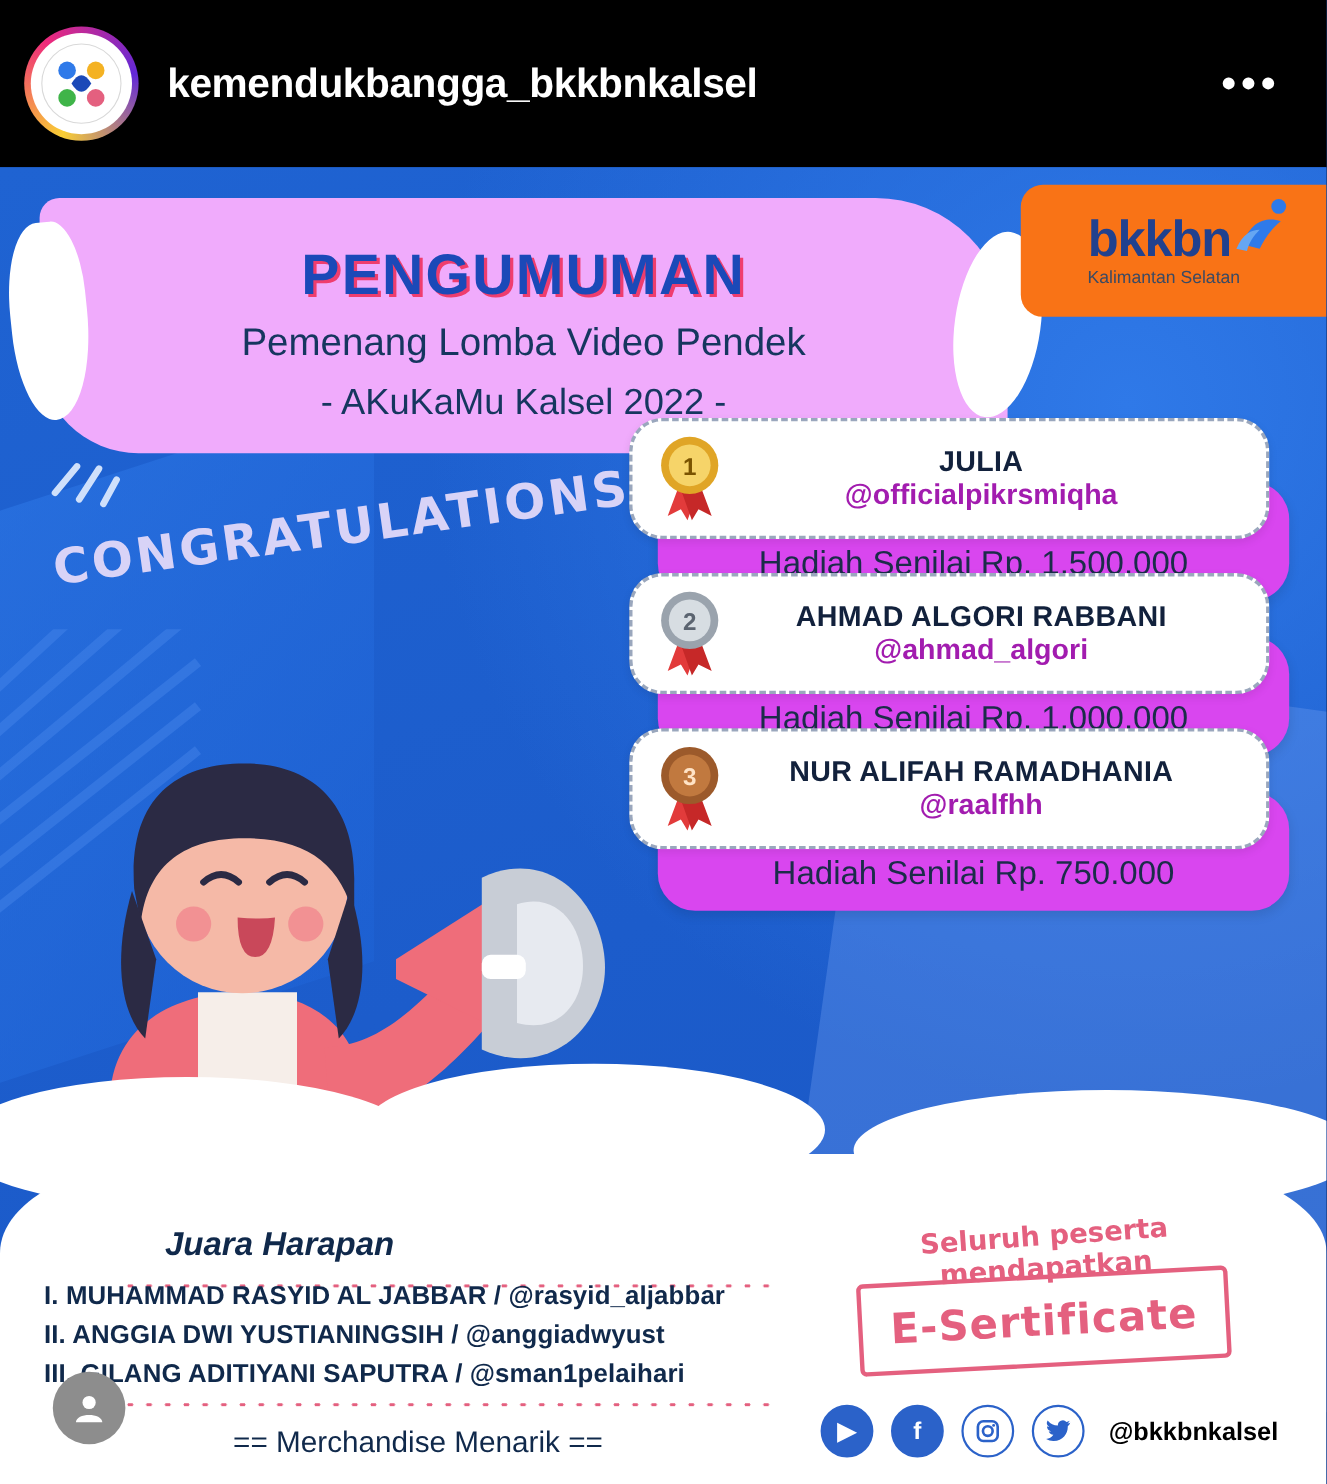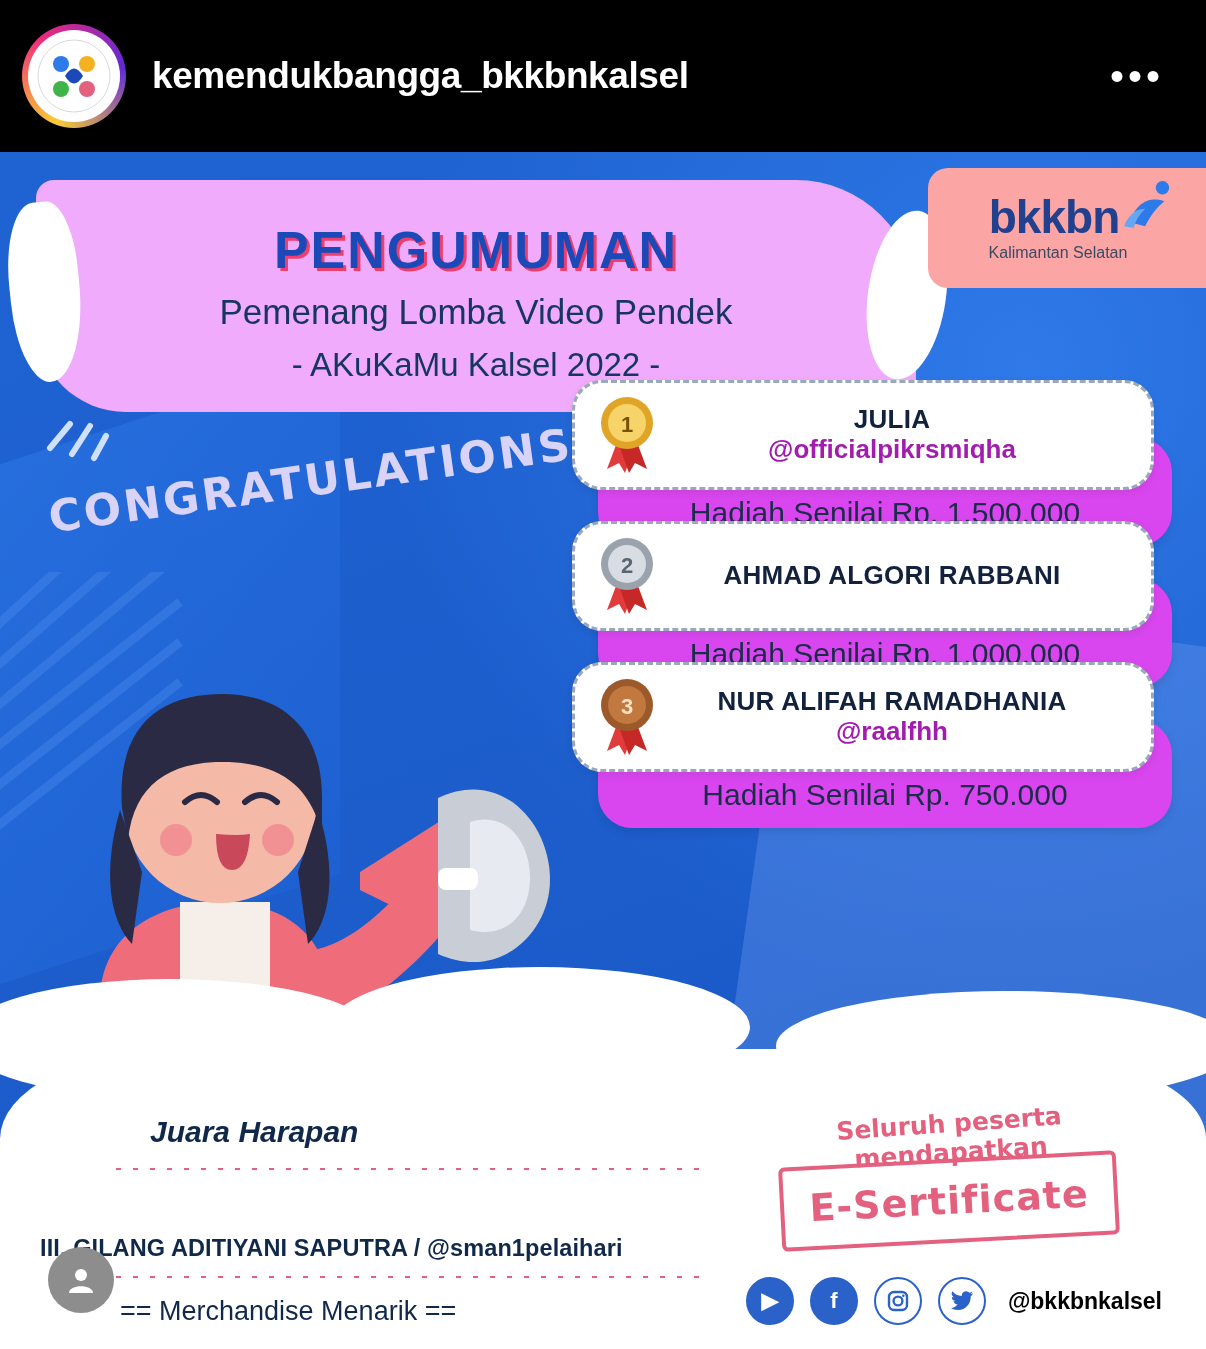--- a/index.html
+++ b/index.html
@@ -83,21 +83,21 @@
     font-size:35px;color:#16365f;font-weight:400;
   }
   .ttl3{
     position:absolute;left:0;right:0;top:166px;text-align:center;
     font-size:33px;color:#16365f;font-weight:400;
   }
 
   
   .logo-card{
     position:absolute;right:0;top:16px;width:278px;height:120px;
-    background:#fca5a5;border-radius:20px 0 0 20px;
+    background:#f97316;border-radius:20px 0 0 20px;
     display:flex;flex-direction:column;align-items:center;justify-content:center;text-align:center;
   }
   .logo-word{
     font-size:46px;font-weight:700;color:#21418e;letter-spacing:-1px;line-height:1;
     margin-left:-26px;
   }
   .logo-sub{font-size:16px;color:#3b4a63;margin-top:4px;margin-left:-18px;}
   .logo-mark{
     position:absolute;right:28px;top:12px;width:58px;height:50px;
   }
@@ -168,21 +168,21 @@
     background-size:17px 8px;background-repeat:repeat-x;
   }
   .list{
     position:absolute;left:40px;bottom:82px;width:720px;
   }
   .list div{
     font-size:23.5px;font-weight:700;color:#10294b;letter-spacing:.1px;
     line-height:1.52;white-space:nowrap;
   }
   .merch{
-    position:absolute;left:120px;bottom:22px;width:520px;text-align:left;
+    position:absolute;left:120px;bottom:22px;width:520px;text-align:center;
     font-size:27px;color:#10294b;
   }
 
   .stamp-txt{
     position:absolute;right:56px;bottom:182px;width:400px;text-align:center;
     font-size:25px;font-weight:700;color:#e4607f;transform:rotate(-4deg);
     font-family:"DejaVu Sans", sans-serif;
   }
   .stamp-box{
     position:absolute;right:88px;bottom:106px;width:330px;height:76px;
@@ -340,20 +340,21 @@
             <svg width="76" height="84" viewBox="0 0 76 84">
               <path d="M30 44 L18 76 L30 70 L36 80 L46 52 Z" fill="#e23b3b"></path>
               <path d="M46 44 L58 76 L46 70 L40 80 L30 52 Z" fill="#c62828"></path>
               <circle cx="38" cy="30" r="26" fill="#9aa3ad"></circle>
               <circle cx="38" cy="30" r="19" fill="#d7dde2"></circle>
               <text x="38" y="39" font-size="22" font-weight="700" text-anchor="middle" fill="#5b6470" font-family="Liberation Sans, sans-serif">2</text>
             </svg>
           </div>
           <div class="names">
             <div class="name">AHMAD ALGORI RABBANI</div>
+            <div class="handle">@ahmad_algori</div>
           </div>
         </div>
       </div>
 
       <div class="card">
         <div class="card-prize">
           <span>Hadiah Senilai Rp. 750.000</span>
         </div>
         <div class="card-top">
           <div class="medal">
@@ -376,20 +377,22 @@
 
     <div class="cloud-b"></div>
     <div class="cloud-c"></div>
     <div class="cloud-d"></div>
     <div class="cloud"></div>
 
     <div class="harapan-title">Juara Harapan</div>
     <div class="dots-row" style="bottom:176px;"></div>
 
     <div class="list">
+      <div>I.  MUHAMMAD RASYID AL JABBAR / @rasyid_aljabbar</div>
+      <div>II.  ANGGIA DWI YUSTIANINGSIH / @anggiadwyust</div>
       <div>III. GILANG ADITIYANI SAPUTRA / @sman1pelaihari</div>
     </div>
 
     <div class="dots-row" style="bottom:68px;"></div>
     <div class="merch">== Merchandise Menarik ==</div>
 
     <div class="stamp-txt">Seluruh peserta mendapatkan</div>
     <div class="stamp-box">
       <span>E-Sertificate</span>
     </div>

